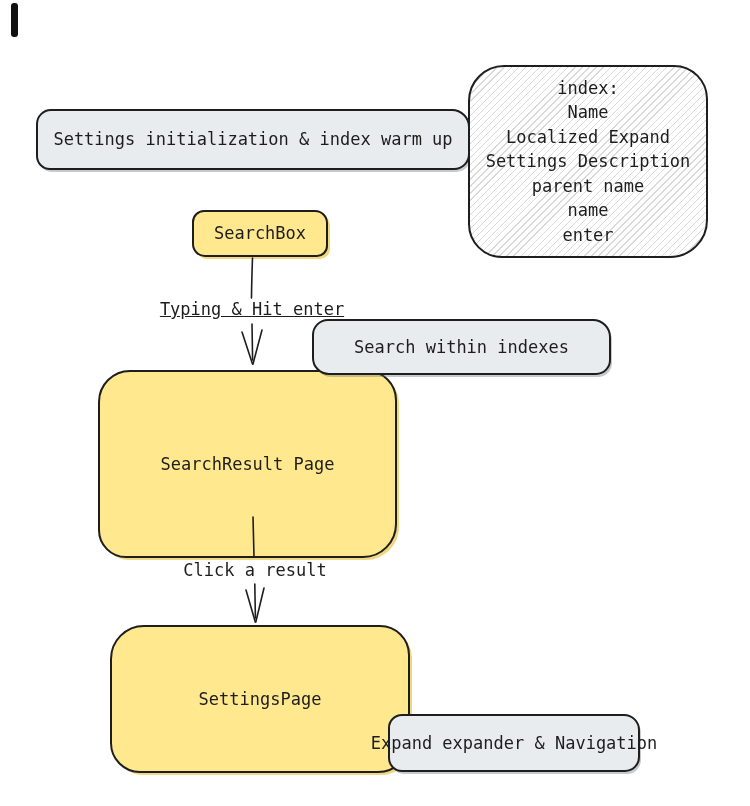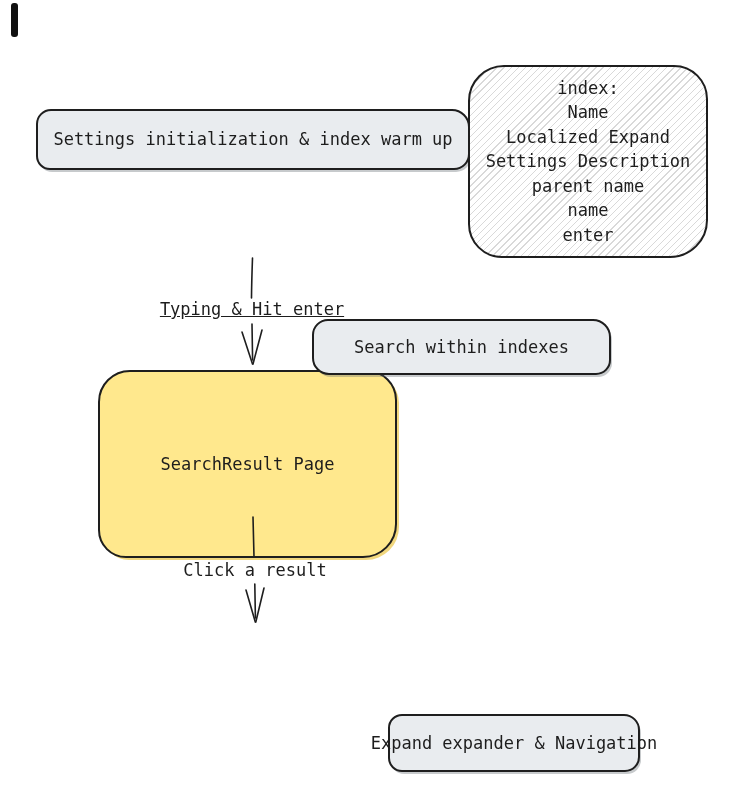--- a/index.html
+++ b/index.html
@@ -91,33 +91,39 @@
   <div class="node hatch" id="index-note">
     <div class="note-line">index:</div>
     <div class="note-line">Name</div>
     <div class="note-line">Localized Expand</div>
     <div class="note-line">Settings Description</div>
     <div class="note-line">parent name</div>
     <div class="note-line">name</div>
     <div class="note-line">enter</div>
   </div>
 
+  <div class="node yellow" id="search-box">
+    <span>SearchBox</span>
+  </div>
 
   <div class="edge-label" style="left:252px; top:309px;text-decoration:underline;">Typing &amp; Hit enter</div>
 
   <div class="node gray" id="search-within">
     <span>Search within indexes</span>
   </div>
 
   <div class="node yellow" id="search-result">
     <span>SearchResult Page</span>
   </div>
 
   <div class="edge-label" style="left:255px; top:570px;">Click a result</div>
 
+  <div class="node yellow" id="settings-page">
+    <span>SettingsPage</span>
+  </div>
 
   <div class="node gray" id="expand-nav">
     <span>Expand expander &amp; Navigation</span>
   </div>
 
   <svg class="arrows" width="750" height="806" viewBox="0 0 750 806">
     <g stroke="#1e1e1e" stroke-width="1.6" fill="none" stroke-linecap="round">
       <path d="M252.5,258 C252,272 251.6,286 251.5,298"></path>
       <path d="M252,324 C252.2,337 252.4,350 252.6,360"></path>
       <path d="M242,332 L252.5,364"></path>

